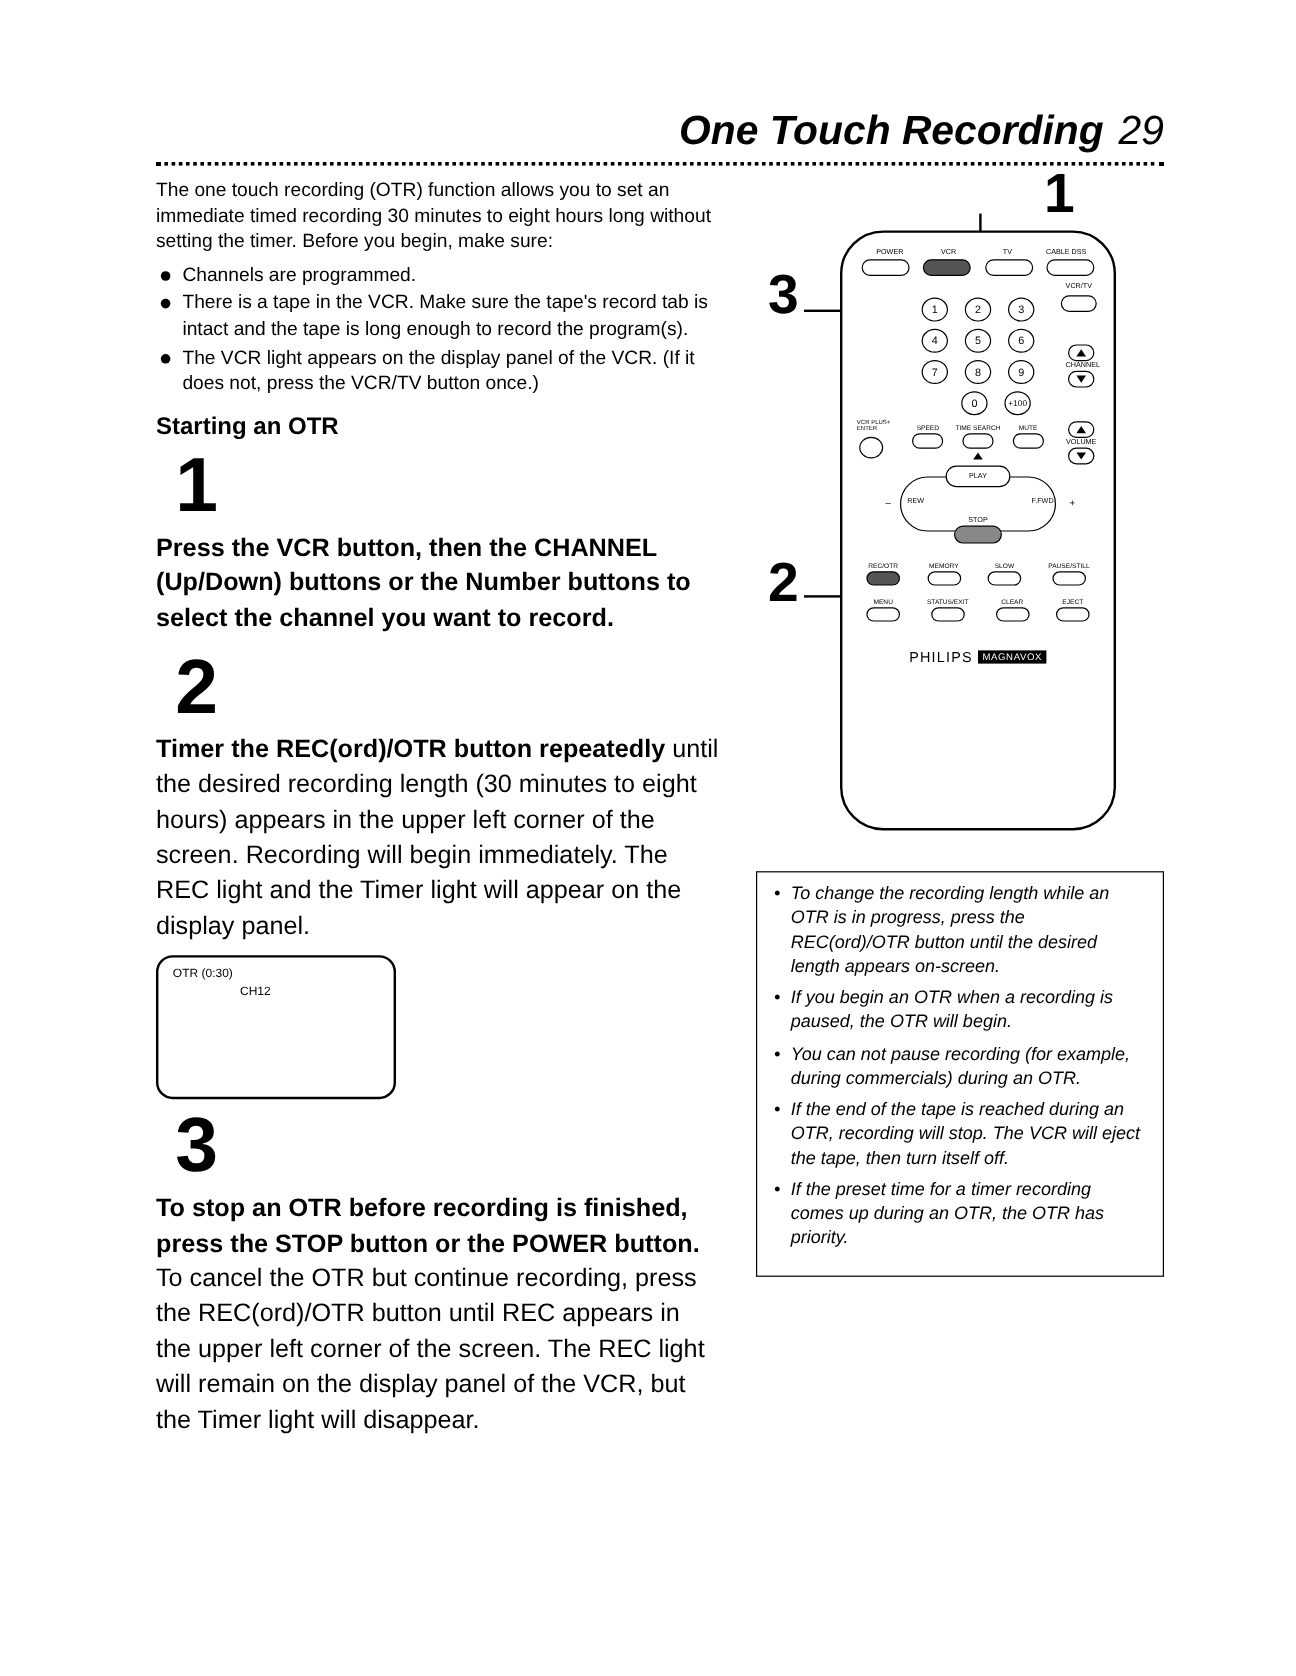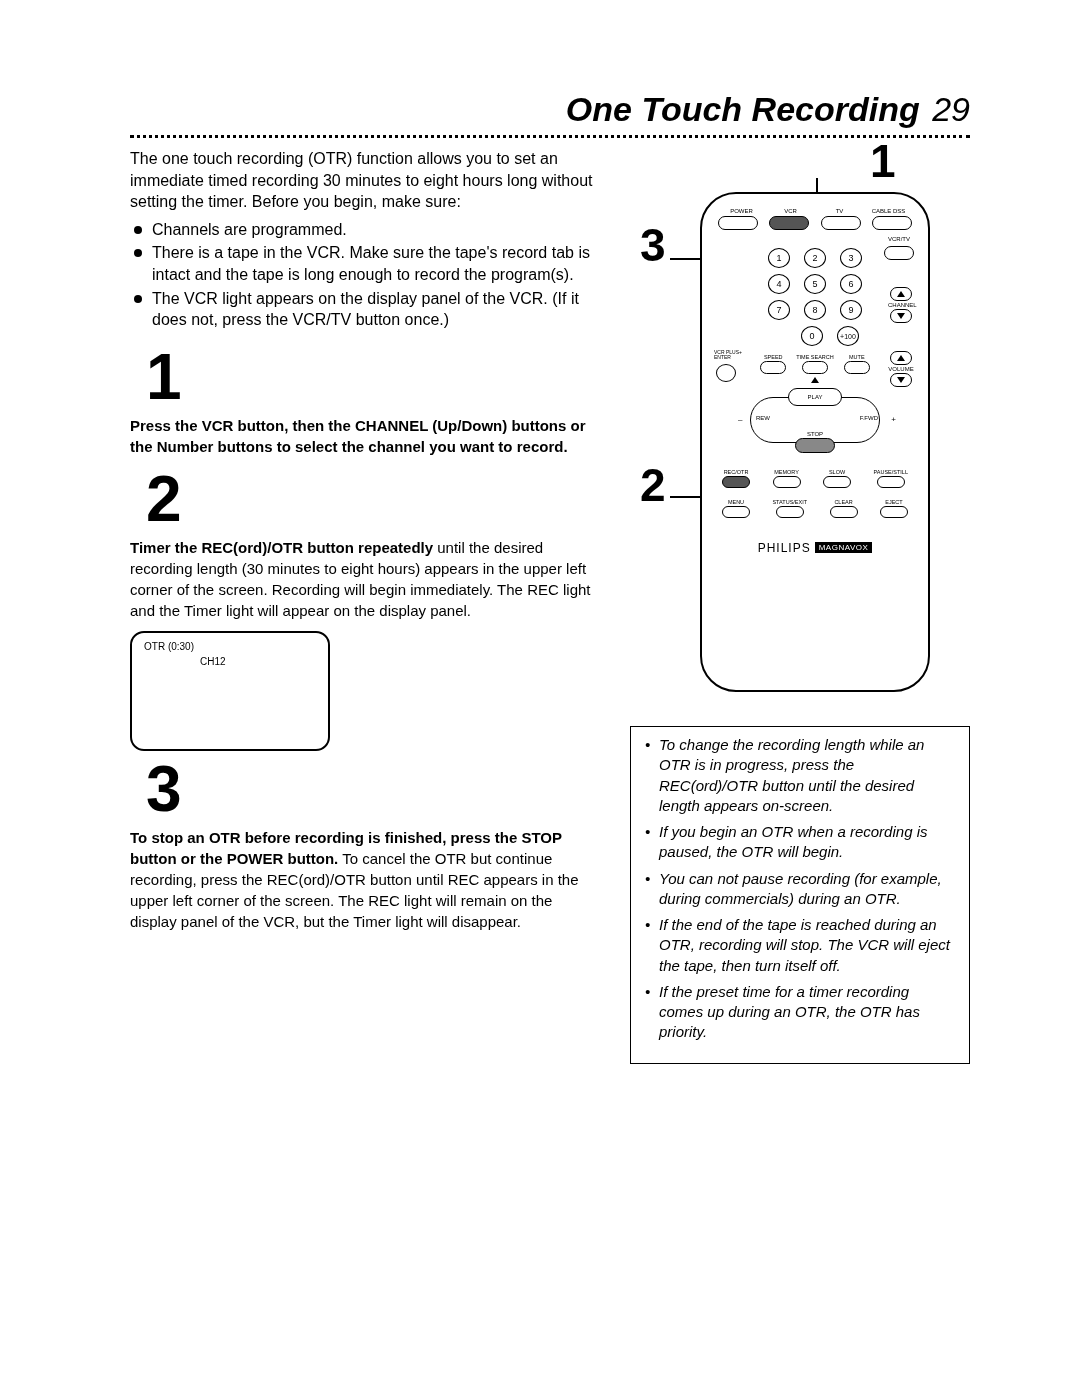--- a/index.html
+++ b/index.html
@@ -48,21 +48,21 @@
   ul.checklist li {
     font-size: 16px; line-height: 1.35; padding-left: 22px; position: relative;
     margin-bottom: 2px;
   }
   ul.checklist li::before {
     content: ""; position: absolute; left: 4px; top: 7px;
     width: 8px; height: 8px; background: #000; border-radius: 50%;
   }
   h2.section { font-size: 20px; font-weight: bold; margin: 10px 0 2px 0; }
   .bignum { font-size: 64px; font-weight: bold; line-height: 1; margin: 4px 0 6px 16px; }
-  p.step { font-size: 15px; line-height: 1.4; margin-bottom: 10px; }
+  p.step { font-size: 21px; line-height: 1.4; margin-bottom: 10px; }
   p.step b { font-weight: bold; }
   .screen-box {
     width: 200px; height: 120px; border: 2px solid #000; border-radius: 14px;
     padding: 8px 12px; margin: 6px 0 6px 0; font-size: 11px;
   }
   .screen-line1 { font-size: 10px; }
   .screen-line2 { font-size: 10px; margin-left: 56px; margin-top: 4px; }
 
   
   .remote-wrap { position: relative; height: 560px; }
@@ -155,20 +155,21 @@
   <div class="columns">
 
     <div class="left-col">
       <p class="intro">The one touch recording (OTR) function allows you to set an immediate timed recording 30 minutes to eight hours long without setting the timer. Before you begin, make sure:</p>
       <ul class="checklist">
         <li>Channels are programmed.</li>
         <li>There is a tape in the VCR. Make sure the tape's record tab is intact and the tape is long enough to record the program(s).</li>
         <li>The VCR light appears on the display panel of the VCR. (If it does not, press the VCR/TV button once.)</li>
       </ul>
 
+      <h2 class="section">Starting an OTR</h2>
 
       <div class="bignum">1</div>
       <p class="step"><b>Press the VCR button, then the CHANNEL (Up/Down) buttons or the Number buttons to select the channel you want to record.</b></p>
 
       <div class="bignum">2</div>
       <p class="step"><b>Timer the REC(ord)/OTR button repeatedly</b><span> until the desired recording length (30 minutes to eight hours) appears in the upper left corner of the screen. Recording will begin immediately. The REC light and the Timer light will appear on the display panel.</span></p>
 
       <div class="screen-box">
         <div class="screen-line1">OTR (0:30)</div>
         <div class="screen-line2">CH12</div>

